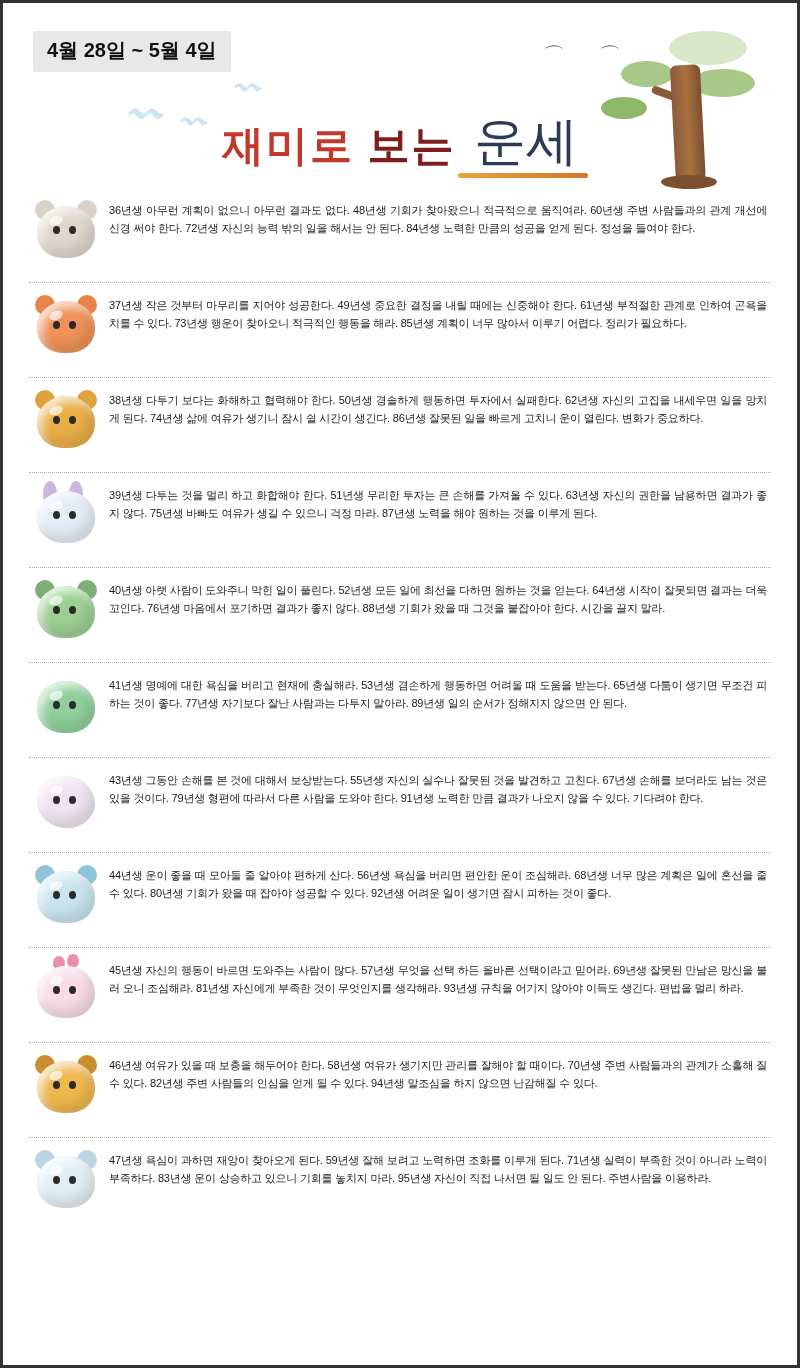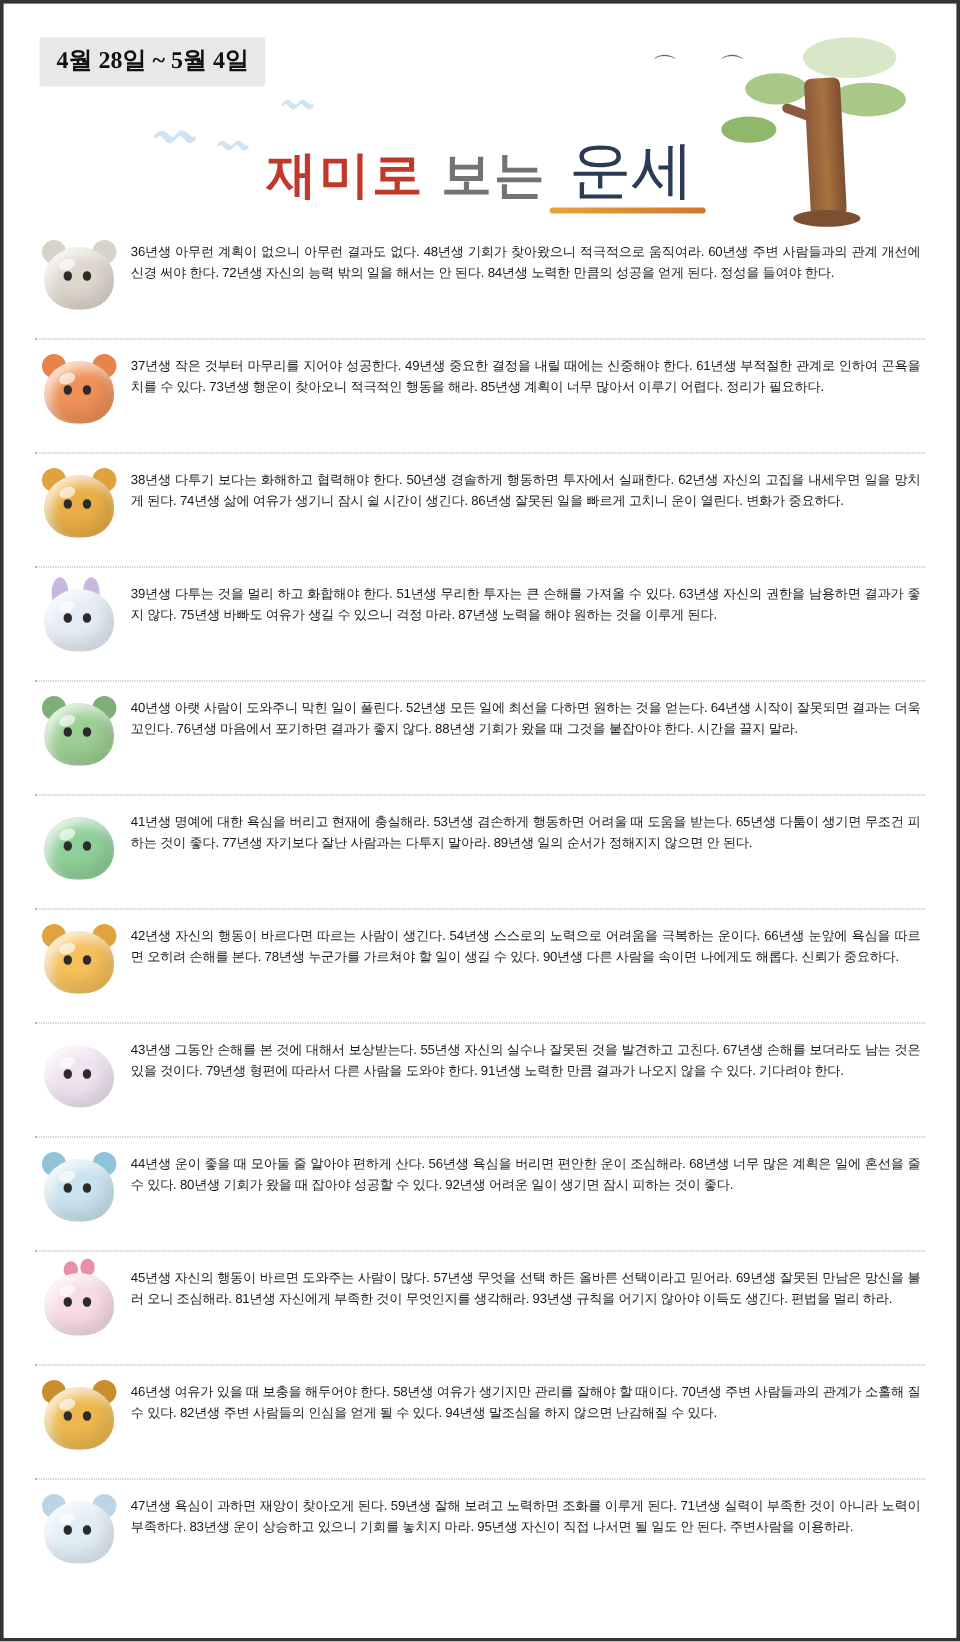--- a/index.html
+++ b/index.html
@@ -29,38 +29,37 @@
     position: absolute;
     left: 30px;
     top: 28px;
     background: #e8e8e8;
     color: #111111;
     font-size: 20px;
     font-weight: bold;
     padding: 6px 14px 8px 14px;
     letter-spacing: 0px;
     border-radius: 2px;
-    font-family: Liberation Serif, serif;
   }
   .title-wrap {
     position: absolute;
     left: 0;
     top: 108px;
     width: 100%;
     text-align: center;
   }
   .title-main {
     display: inline-block;
     font-size: 42px;
     font-weight: bold;
     letter-spacing: 2px;
     vertical-align: middle;
   }
   .title-main .c1 { color: #c0392b; font-family: Liberation Mono, monospace; }
-  .title-main .c2 { color: #737373; }
+  .title-main .c2 { color: #7f1d1d; }
   .title-script {
     display: inline-block;
     vertical-align: middle;
     font-size: 52px;
     font-weight: normal;
     color: #2b3a55;
     font-family: "DejaVu Serif", serif;
     margin-left: 14px;
     position: relative;
     top: -4px;
@@ -299,30 +298,20 @@
 
     <div class="row">
       <div class="zodiac-icon">
         <div class="blob" style="background:#8fd09a"></div>
         <div class="eye l"></div>
           <div class="eye r"></div>
       </div>
       <div class="text">41년생 명예에 대한 욕심을 버리고 현재에 충실해라. 53년생 겸손하게 행동하면 어려울 때 도움을 받는다. 65년생 다툼이 생기면 무조건 피하는 것이 좋다. 77년생 자기보다 잘난 사람과는 다투지 말아라. 89년생 일의 순서가 정해지지 않으면 안 된다.</div>
     </div>
 
-    <div class="row">
-      <div class="zodiac-icon">
-        <div class="ear l" style="background:#e0a33f"></div>
-        <div class="ear r" style="background:#e0a33f"></div>
-        <div class="blob" style="background:#f5bf5a"></div>
-        <div class="eye l"></div>
-          <div class="eye r"></div>
-      </div>
-      <div class="text">42년생 자신의 행동이 바르다면 따르는 사람이 생긴다. 54년생 스스로의 노력으로 어려움을 극복하는 운이다. 66년생 눈앞에 욕심을 따르면 오히려 손해를 본다. 78년생 누군가를 가르쳐야 할 일이 생길 수 있다. 90년생 다른 사람을 속이면 나에게도 해롭다. 신뢰가 중요하다.</div>
-    </div>
 
     <div class="row">
       <div class="zodiac-icon">
         <div class="blob" style="background:#efe3f0; border-radius:46% 54% 48% 52%;"></div>
         <div class="eye l"></div>
           <div class="eye r"></div>
       </div>
       <div class="text">43년생 그동안 손해를 본 것에 대해서 보상받는다. 55년생 자신의 실수나 잘못된 것을 발견하고 고친다. 67년생 손해를 보더라도 남는 것은 있을 것이다. 79년생 형편에 따라서 다른 사람을 도와야 한다. 91년생 노력한 만큼 결과가 나오지 않을 수 있다. 기다려야 한다.</div>
     </div>
 

